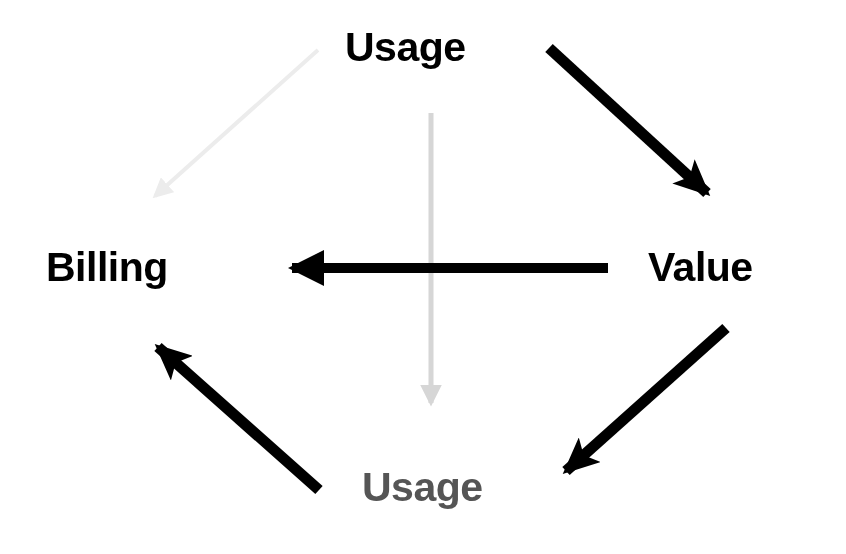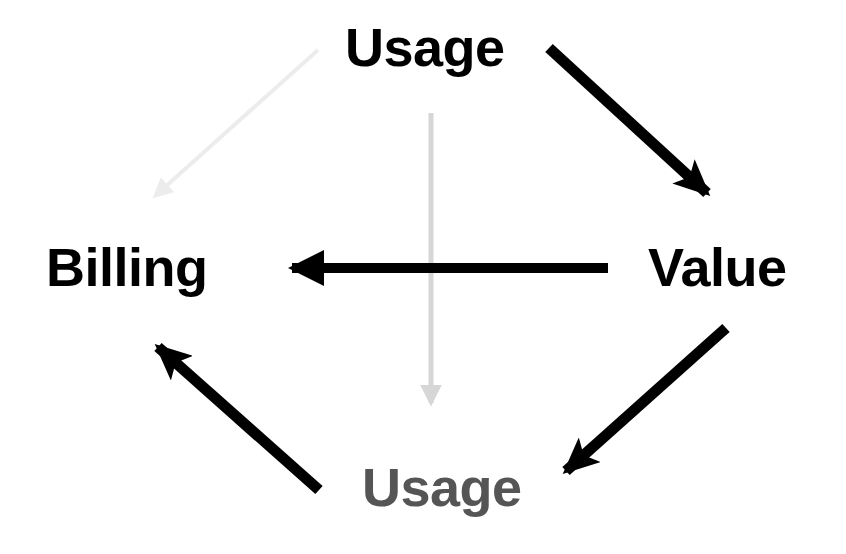--- a/index.html
+++ b/index.html
@@ -21,21 +21,21 @@
     position: absolute;
     left: 0;
     top: 0;
     width: 846px;
     height: 554px;
   }
   .node-label {
     position: absolute;
     font-family: "Liberation Sans", sans-serif;
     font-weight: bold;
-    font-size: 54px;
+    font-size: 41px;
     line-height: 54px;
     letter-spacing: -0.5px;
     white-space: nowrap;
     color: #000000;
     user-select: none;
   }
   #node-usage  { left: 345px; top: 20px; }
   #node-billing{ left: 46px;  top: 240px; }
   #node-value  { left: 648px; top: 240px; }
   #node-price  { left: 362px; top: 460px; color: #555555; }

